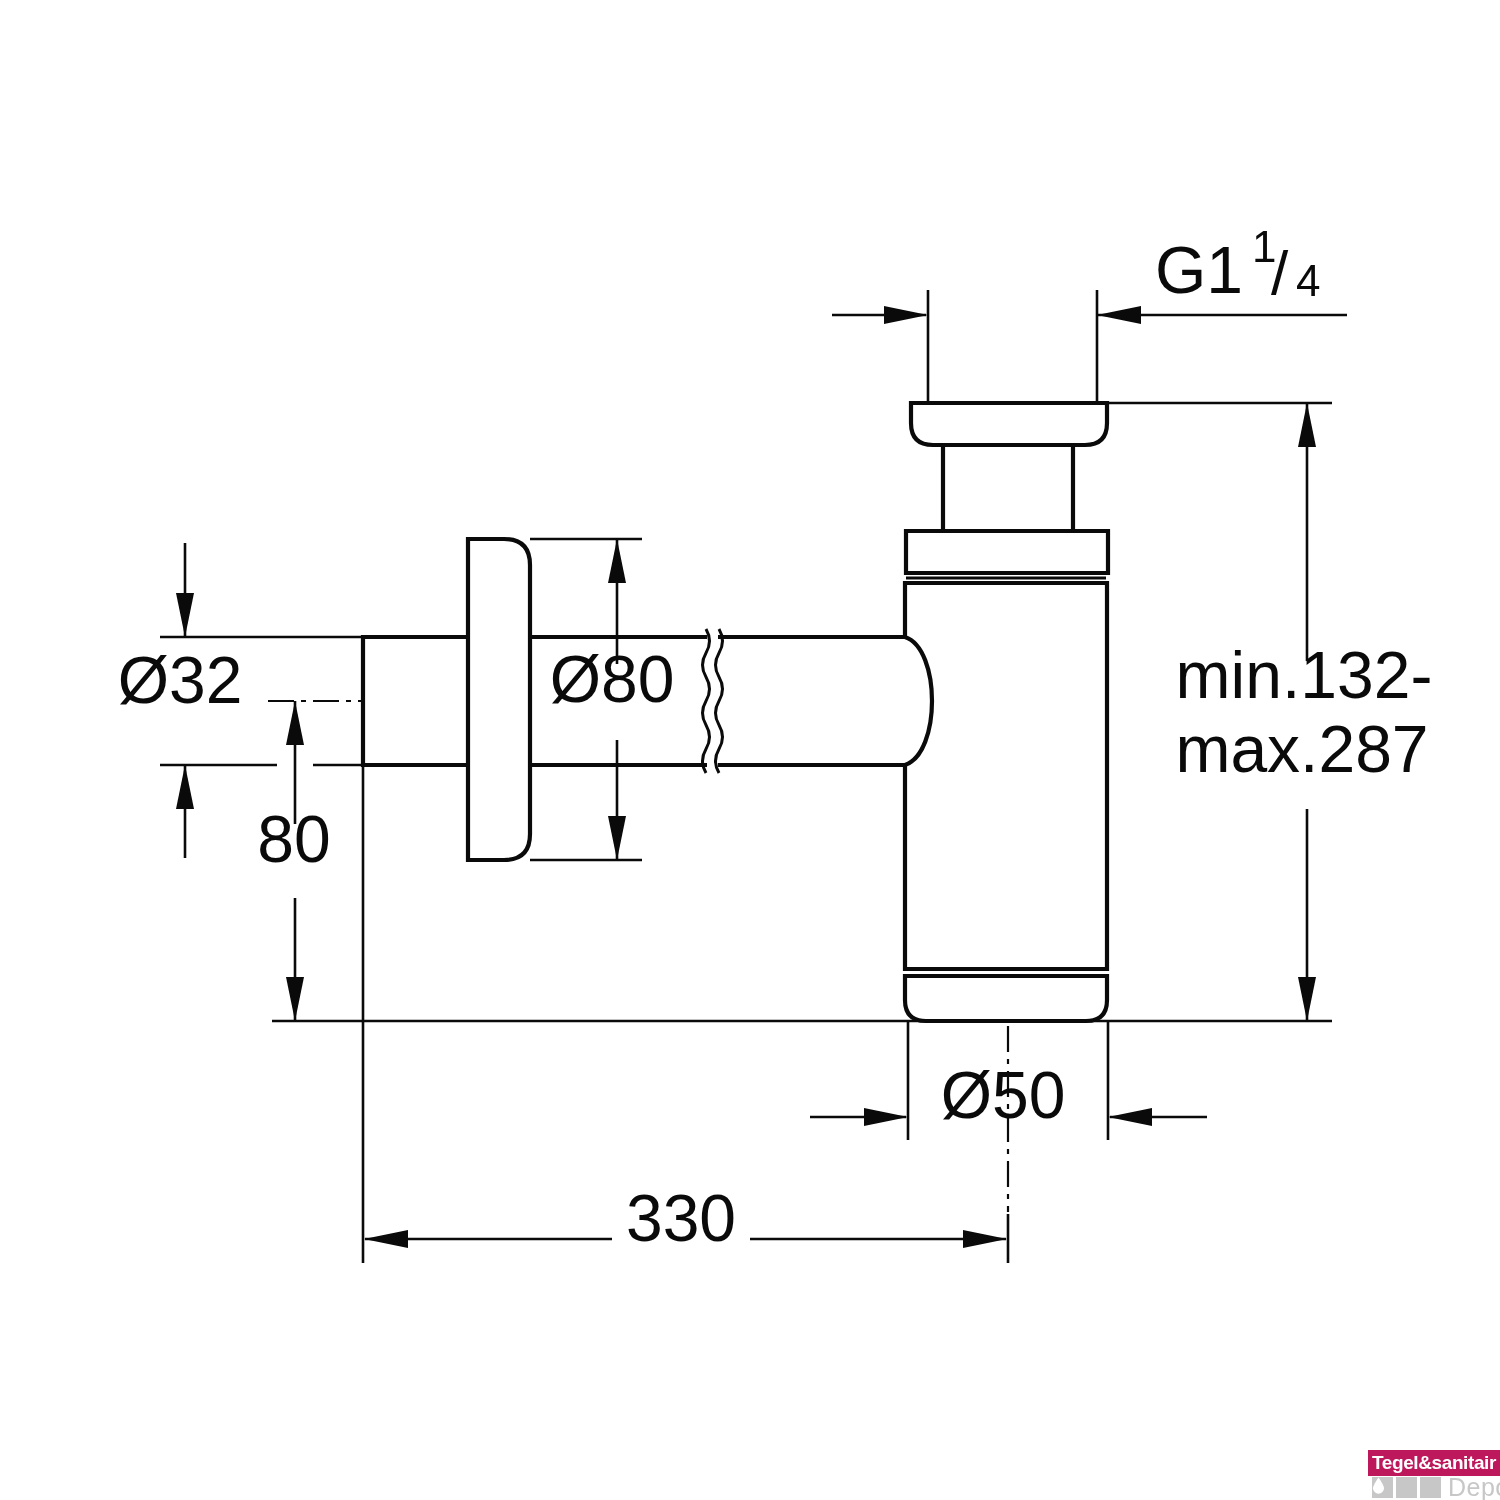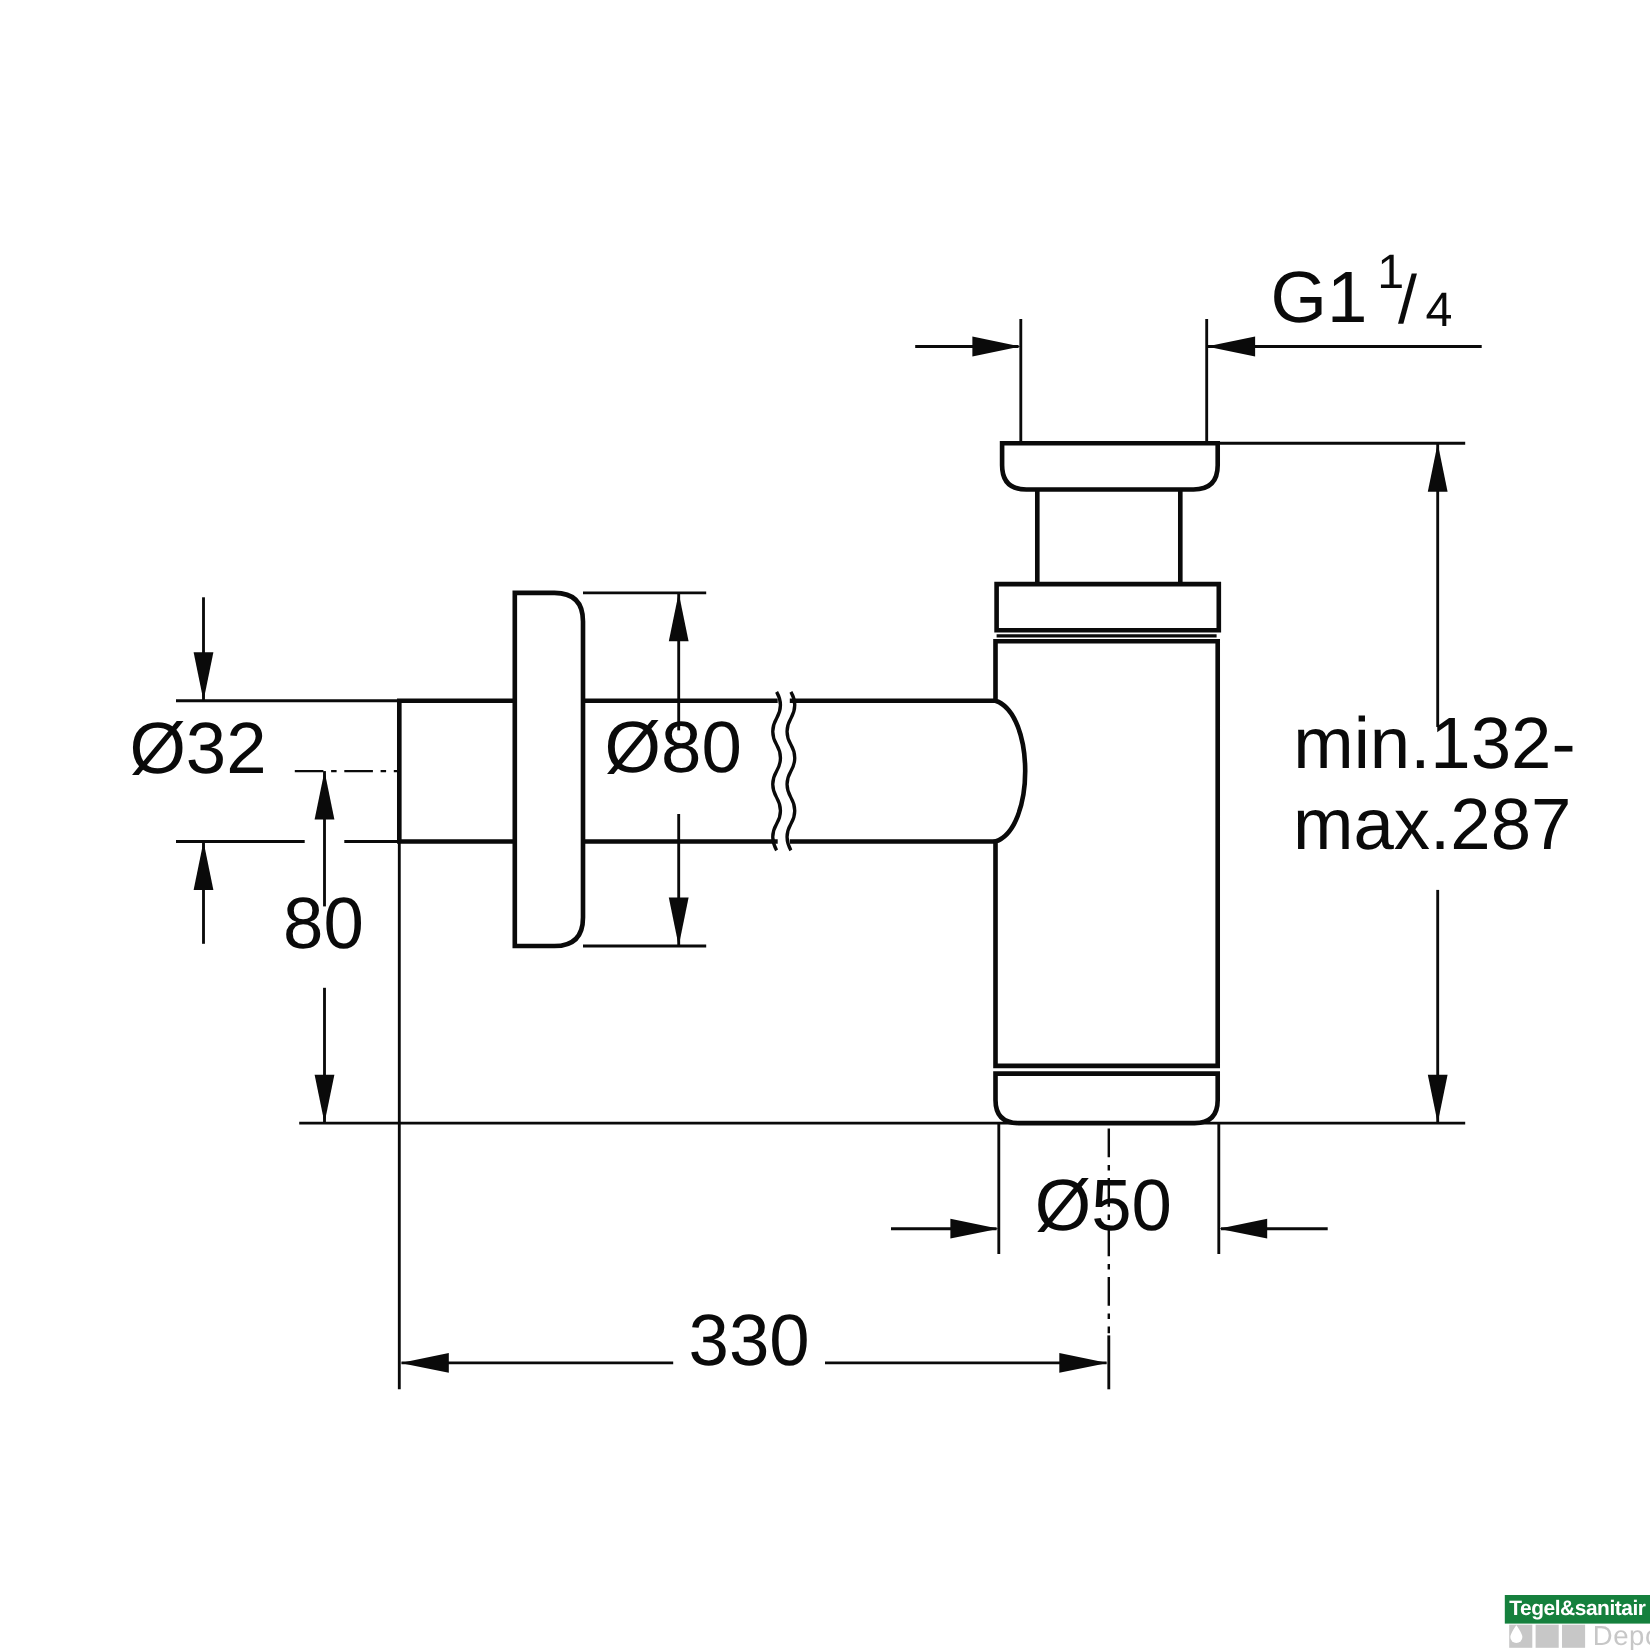--- a/index.html
+++ b/index.html
@@ -1,21 +1,21 @@
 <!DOCTYPE html>
 <html><head>
 <meta charset="utf-8">
 <style>
   html,body{margin:0;padding:0;background:#fff;}
   body{width:1500px;height:1500px;overflow:hidden;font-family:"Liberation Sans",sans-serif;}
   .stage{position:relative;width:1500px;height:1500px;background:#fff;}
   svg{position:absolute;left:0;top:0;}
   svg text{font-family:"Liberation Sans",sans-serif;}
   
-  .wm-bar{position:absolute;left:1368px;top:1450px;width:132px;height:26px;background:#15803d;
+  .wm-bar{position:absolute;left:1368px;top:1450px;width:132px;height:26px;background:#be185d;
           color:#fff;font-weight:bold;font-size:19px;line-height:26px;text-align:center;
           letter-spacing:-0.4px;white-space:nowrap;}
   .wm-row{position:absolute;left:1372px;top:1477px;display:flex;align-items:center;}
   .wm-sq{display:inline-flex;align-items:center;justify-content:center;
          width:21px;height:21px;background:#c7c7c7;margin-right:3px;}
   .wm-depot{color:#c7c7c7;font-size:25px;line-height:21px;margin-left:4px;letter-spacing:0.5px;}
 </style>
 </head>
 <body>
 

